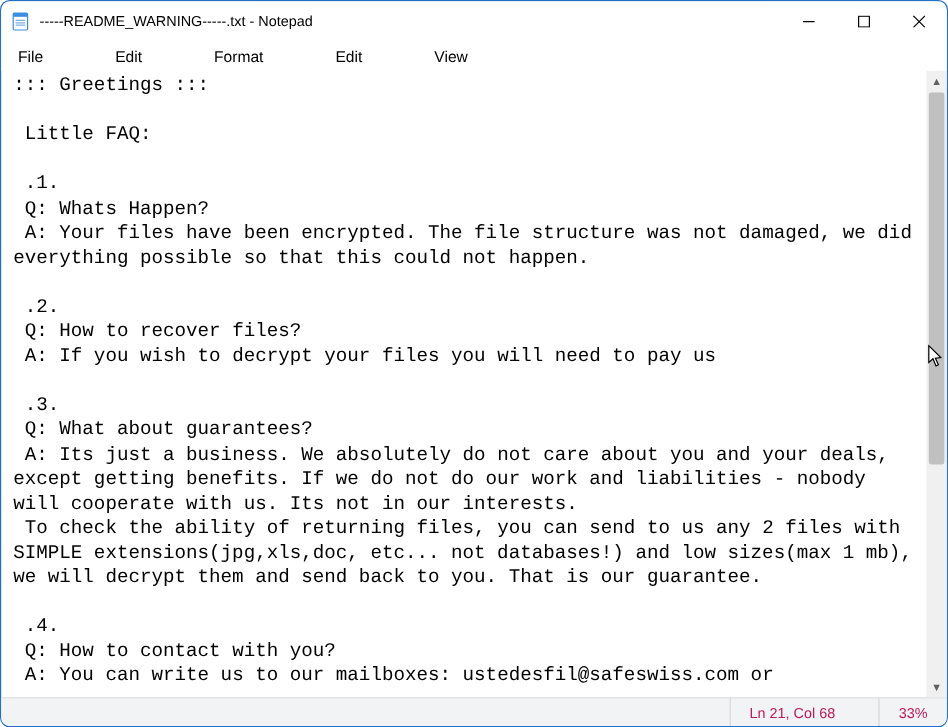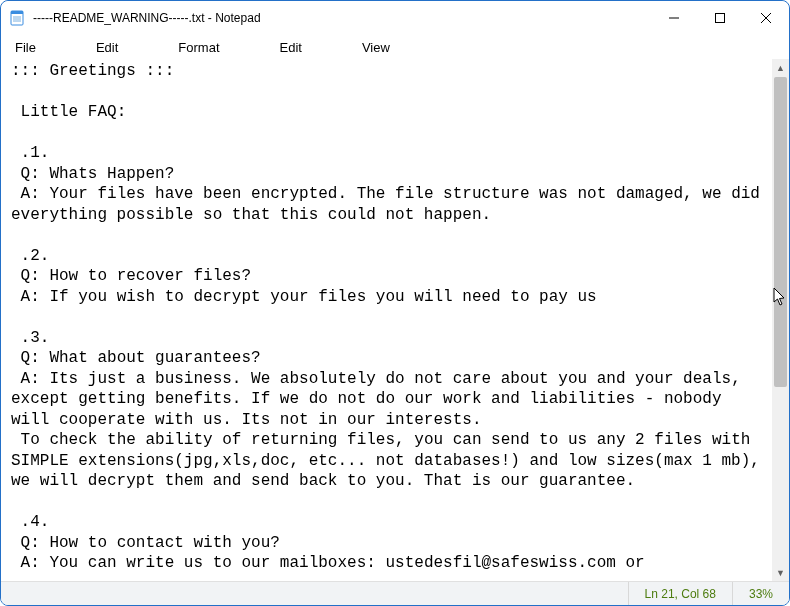--- a/index.html
+++ b/index.html
@@ -94,21 +94,22 @@
     }
     .vscroll-arrow.up { top: 0; }
     .vscroll-arrow.down { bottom: 0; }
     .statusbar {
       height: 24px;
       background: #f1f3f5;
       border-top: 1px solid #e0e0e0;
       display: flex;
       align-items: center;
       font-size: 12px;
-      color: #4d7c0f;
+      color: #be185d;
+      gap: 20px;
     }
     .status-cell {
       padding: 0 16px;
       border-left: 1px solid #d8d8d8;
       height: 100%;
       display: flex; align-items: center;
       white-space: nowrap;
     }
     .status-spacer { flex: 1; }
     .cursor-overlay {

